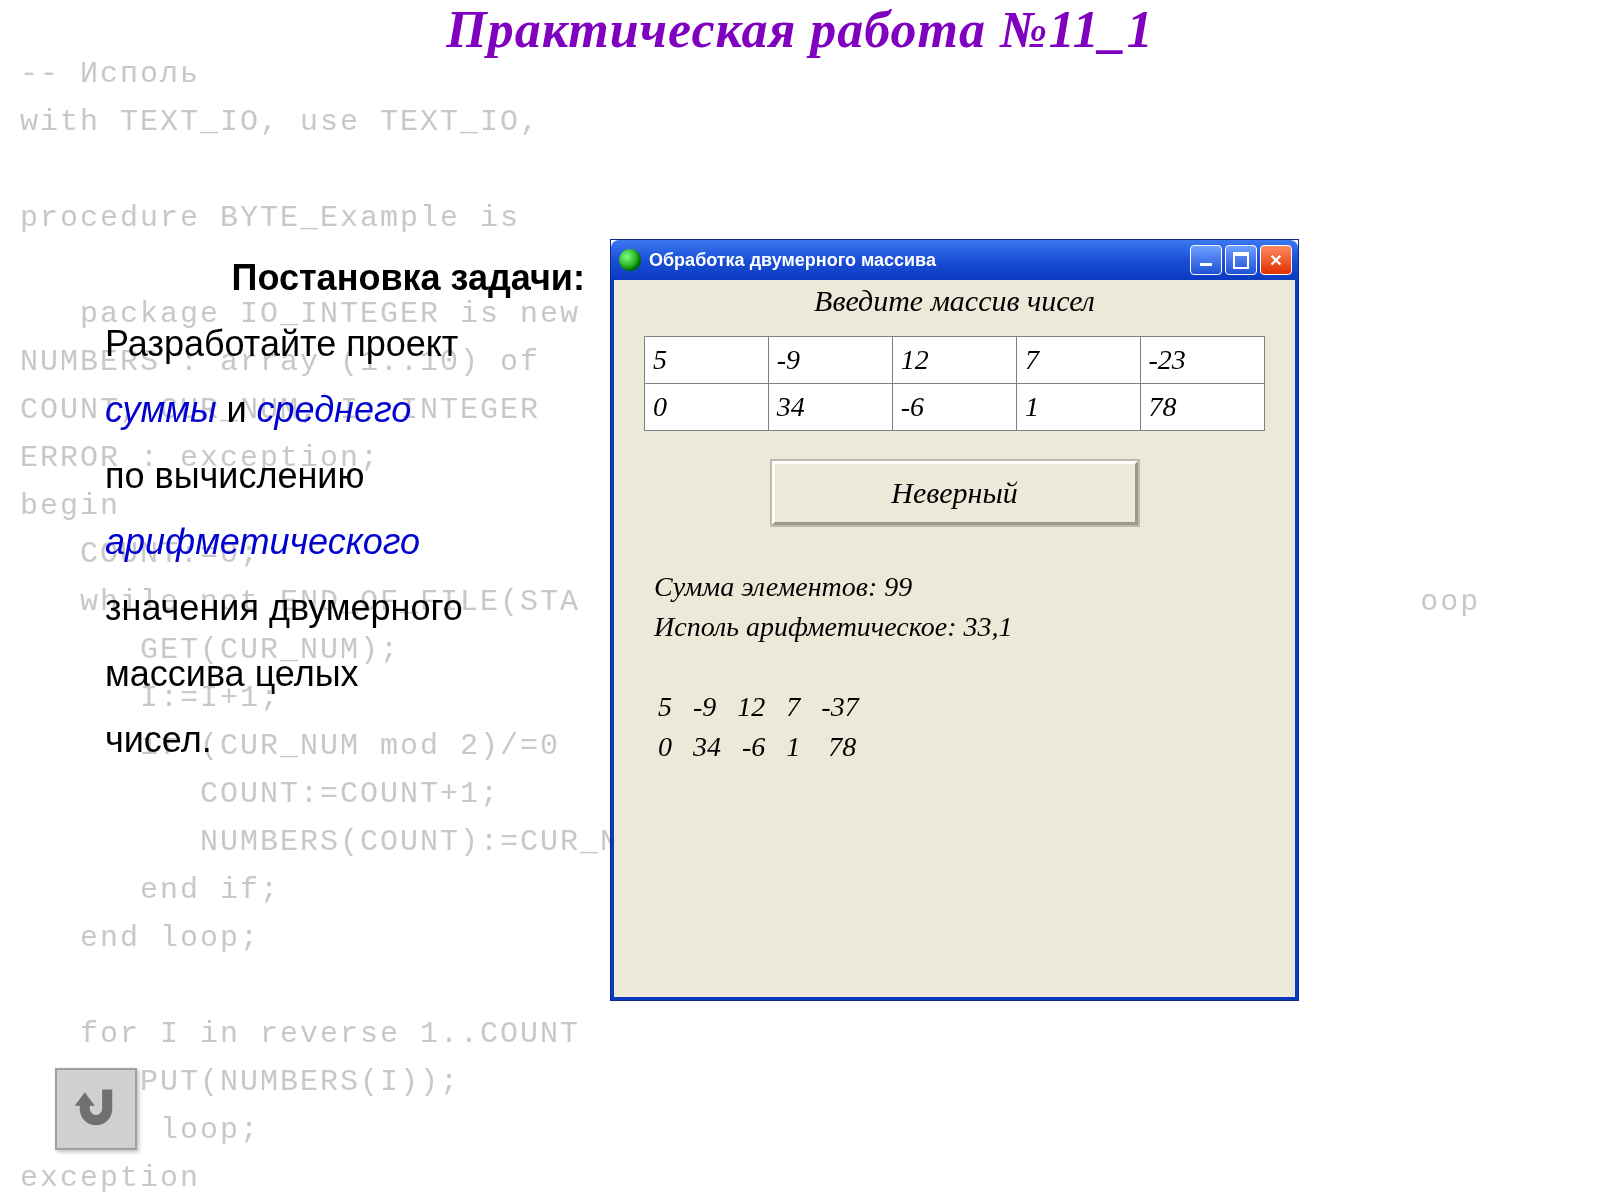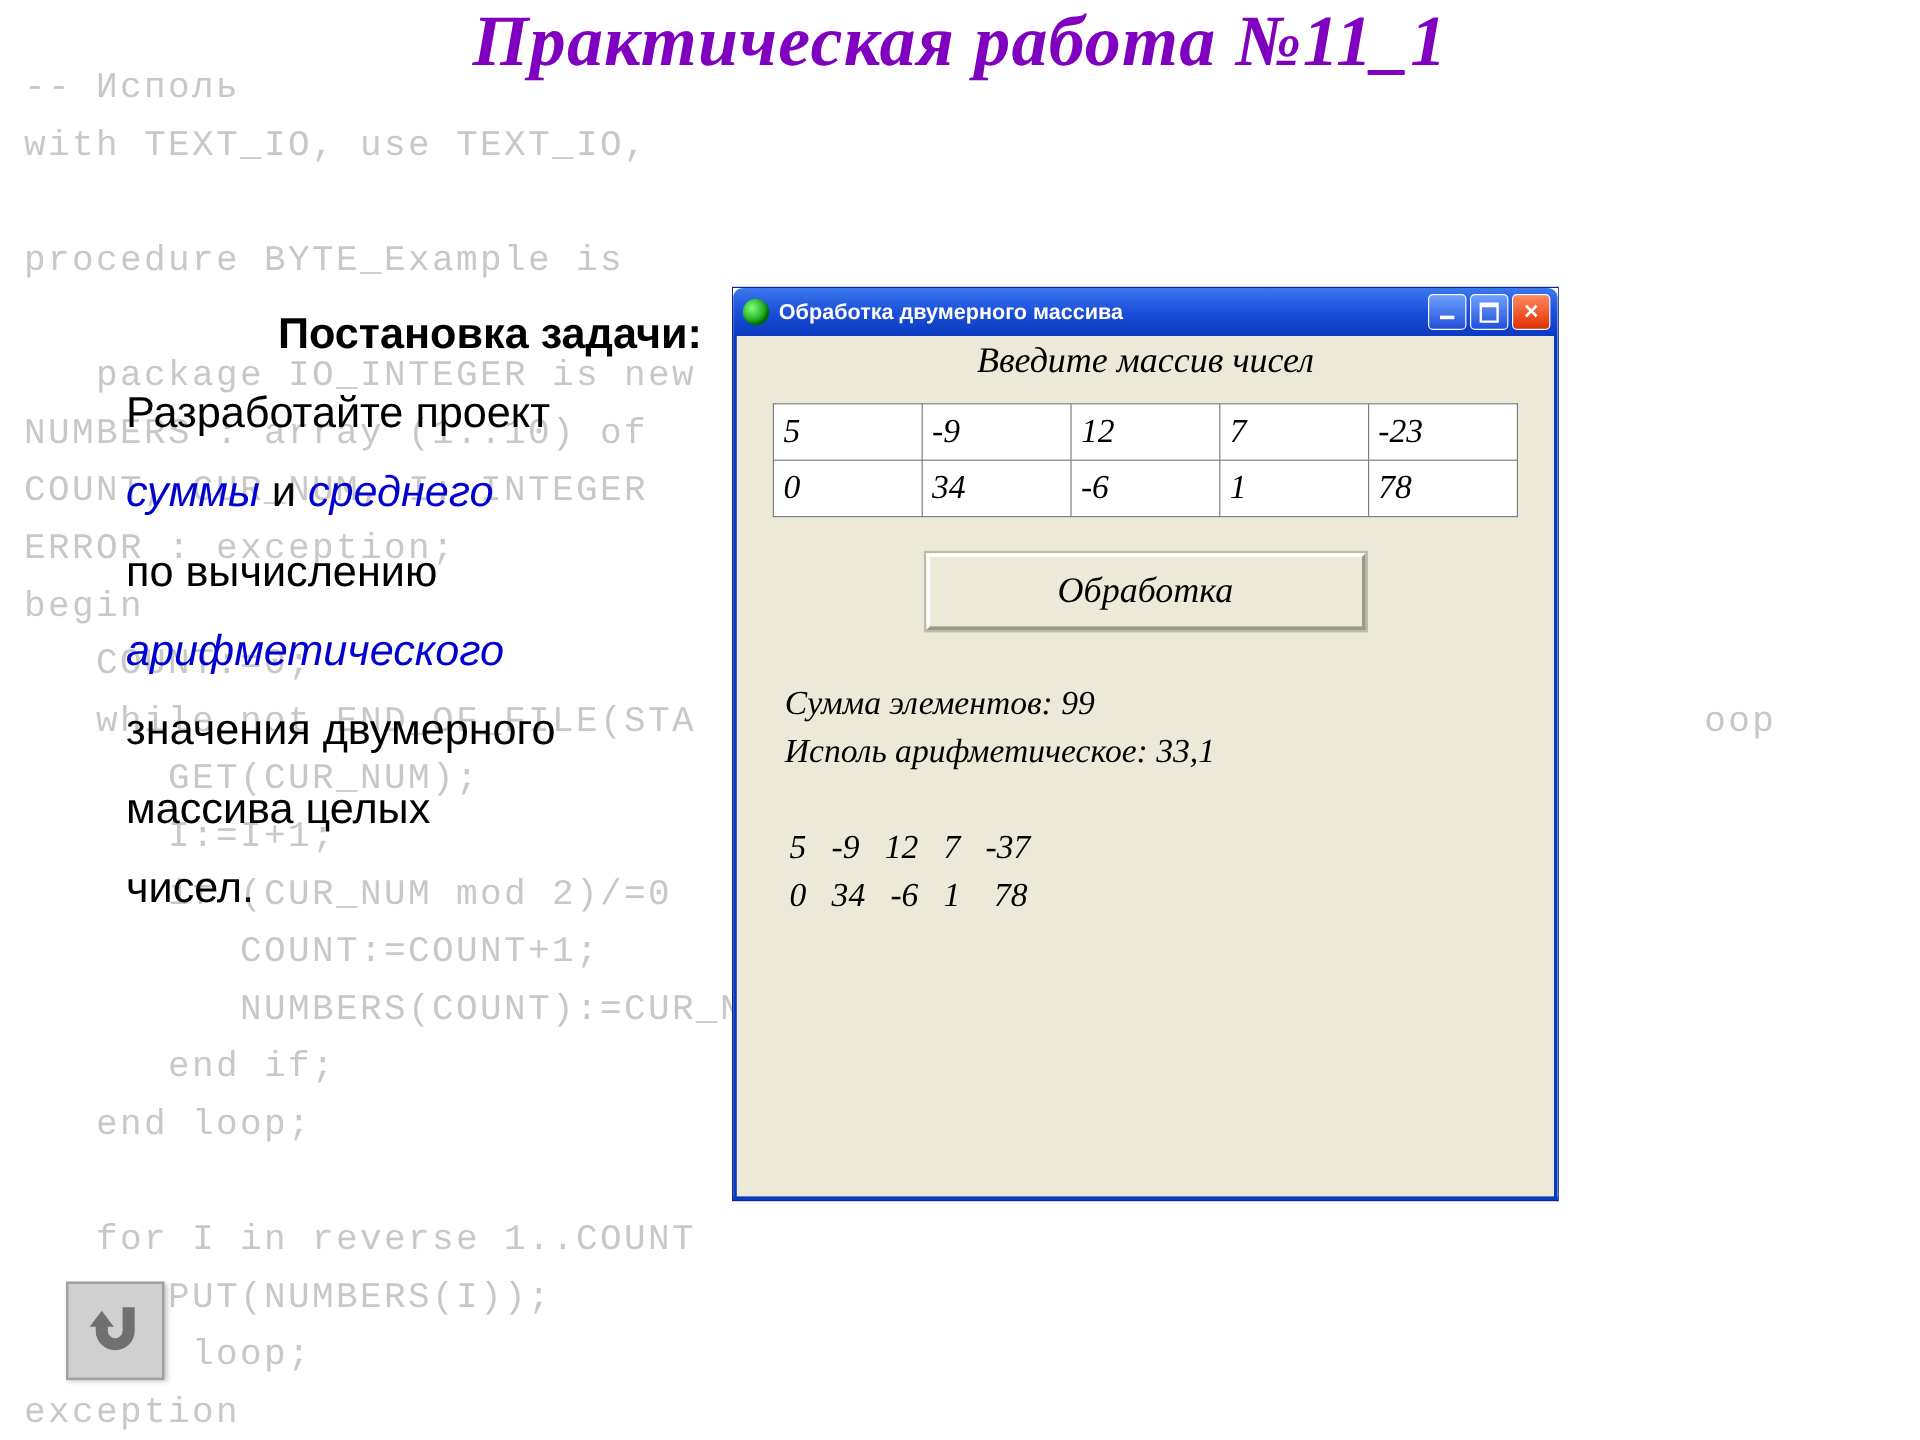--- a/index.html
+++ b/index.html
@@ -33,21 +33,21 @@
   }
   .slide-title {
     position: absolute;
     top: 0px;
     left: 0;
     right: 0;
     text-align: center;
     font-family: Georgia, "Times New Roman", serif;
     font-style: italic;
     font-weight: bold;
-    font-size: 60px;
+    font-size: 52px;
     color: #8000c0;
     z-index: 5;
     letter-spacing: 1px;
   }
   .task-block {
     position: absolute;
     left: 105px;
     top: 245px;
     width: 480px;
     font-family: Arial, sans-serif;
@@ -308,21 +308,21 @@
           <td>0</td>
           <td>34</td>
           <td>-6</td>
           <td>1</td>
           <td>78</td>
         </tr>
       </tbody>
         </table>
 
       <div class="compute-wrap">
-        <div class="compute-btn">Обработка</div>
+        <div class="compute-btn">Неверный</div>
       </div>
 
       <div class="results">
         <div>
           <span>Сумма элементов: </span><span>99</span>
         </div>
         <div>
           <span>Исполь арифметическое: </span><span>33,1</span>
         </div>
       </div>

